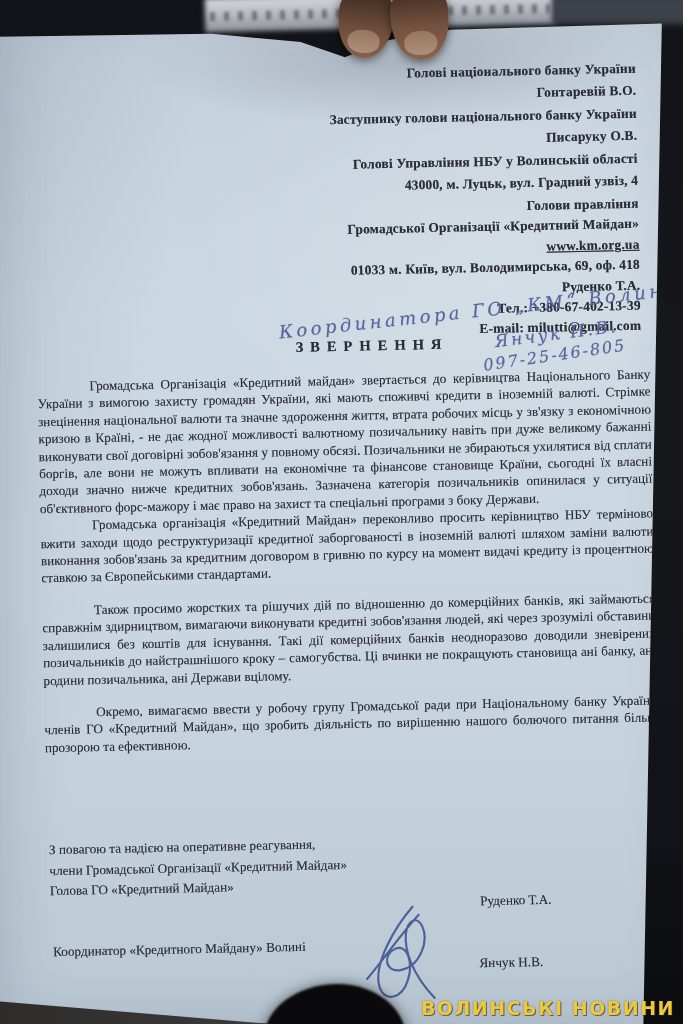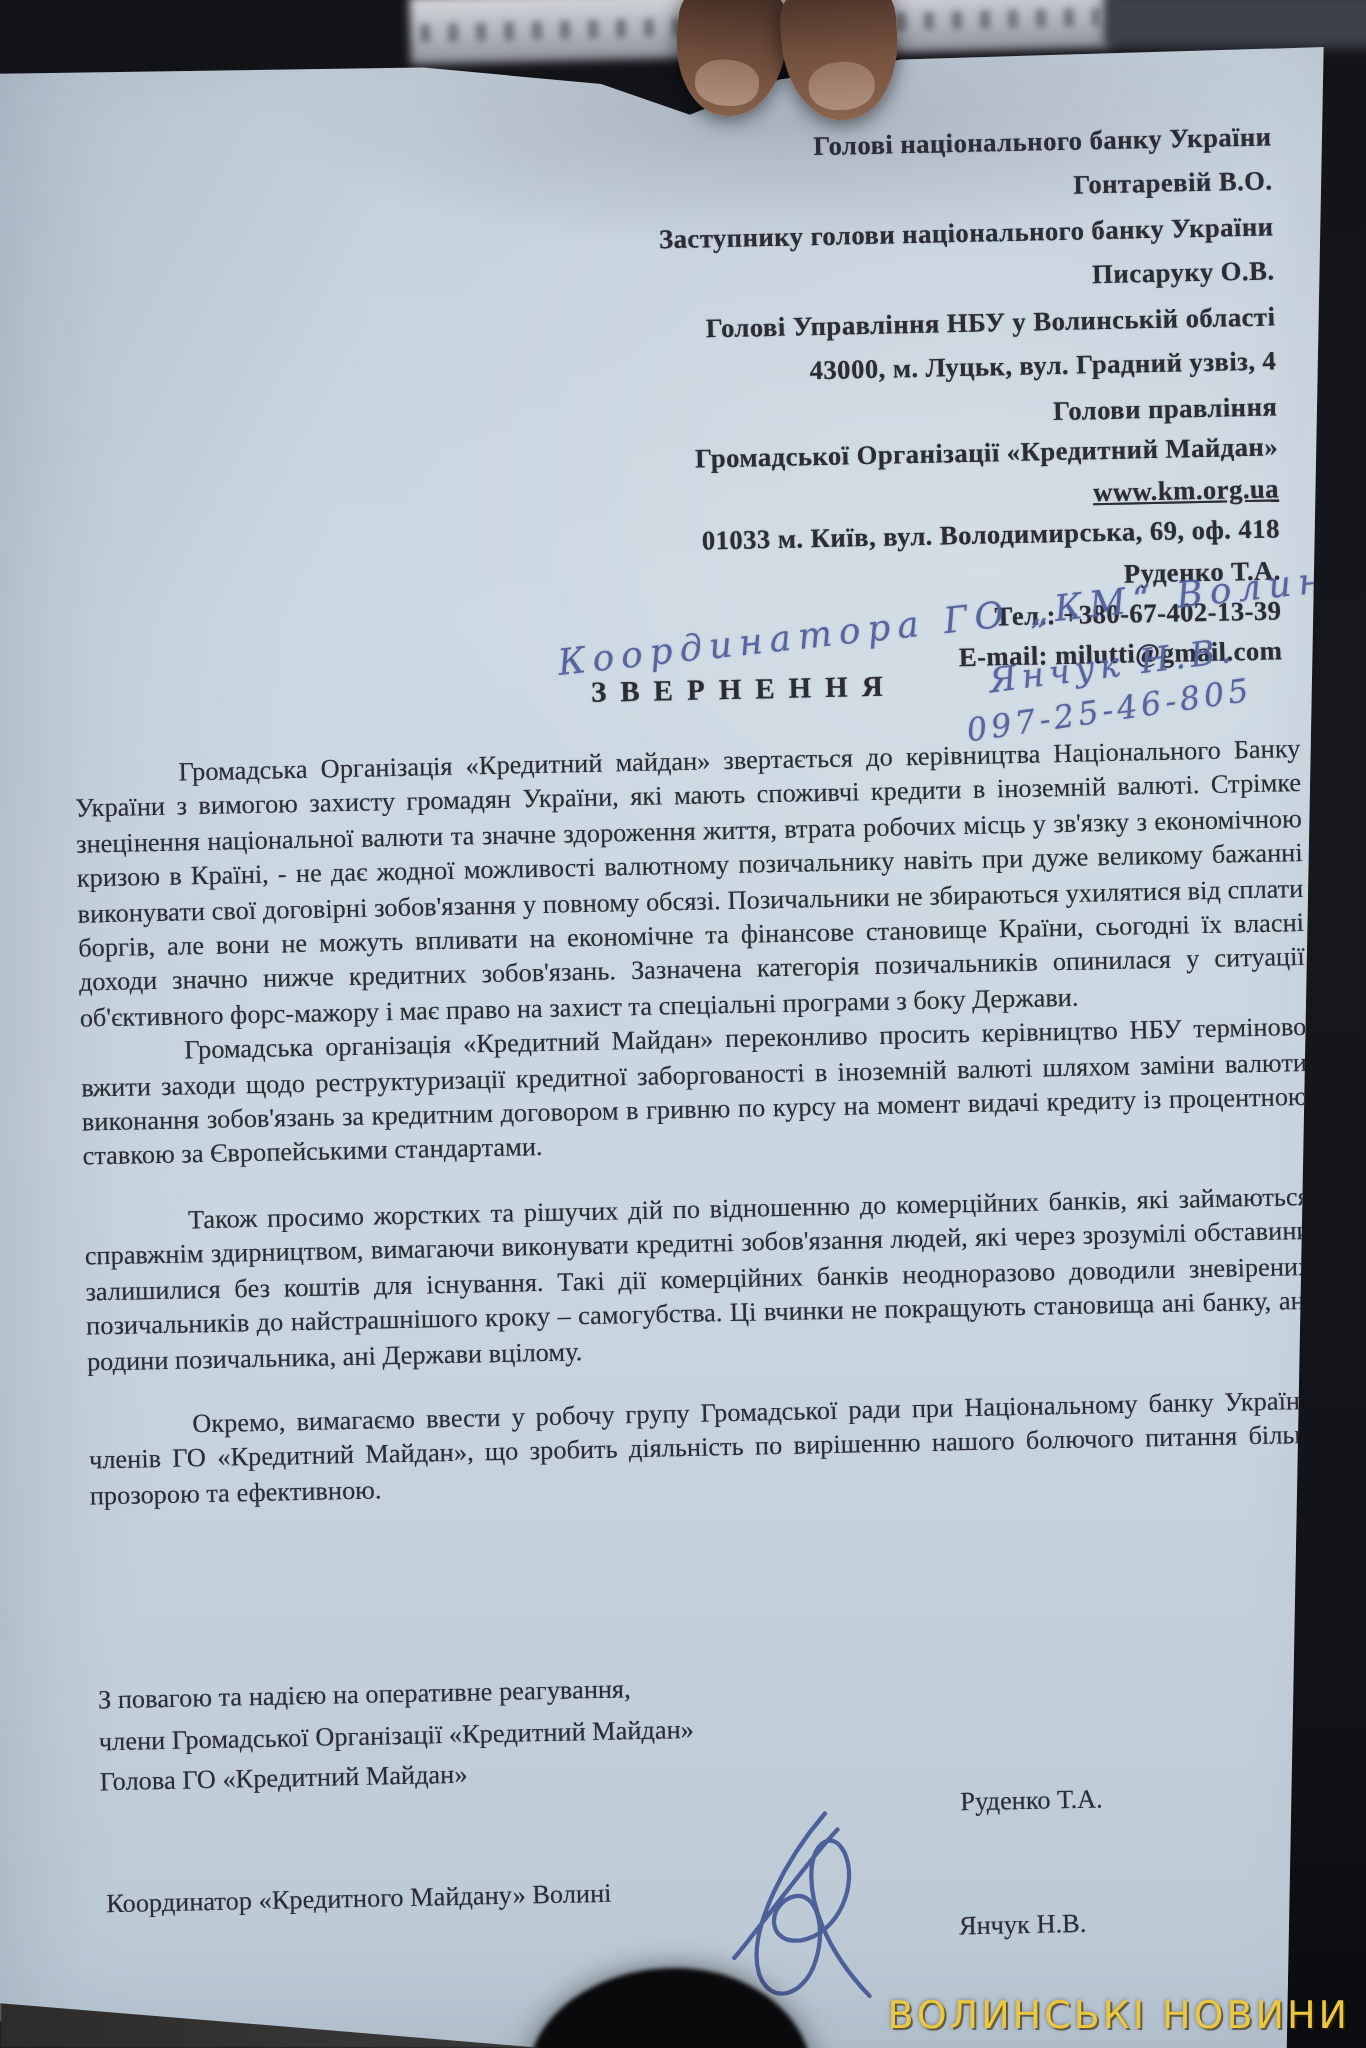--- a/index.html
+++ b/index.html
@@ -84,21 +84,21 @@
     background:#0a0a0c;border-radius:52% 48% 20% 20%/70% 70% 10% 10%;
     filter:blur(1px);box-shadow:0 0 14px rgba(0,0,0,.5);
   }
   .bl-wedge{
     position:absolute;left:0;bottom:0;width:272px;height:32px;
     background:linear-gradient(to right,#2e2c2a,#3b3a3b);
     clip-path:polygon(0 30%,100% 100%,0 100%);filter:blur(.5px);
   }
   .watermark{
     position:absolute;right:8px;bottom:5px;
-    font-family:"DejaVu Sans",sans-serif;font-weight:normal;font-size:19px;
+    font-family:"DejaVu Sans",sans-serif;font-weight:bold;font-size:19px;
     letter-spacing:1.5px;color:#ecc83e;
     text-shadow:1px 1px 0 rgba(60,40,0,.6),0 0 2px rgba(0,0,0,.4);
   }
 </style>
 </head>
 <body>
 
 <div class="scene">
 
   <div class="folder-strip"></div>

